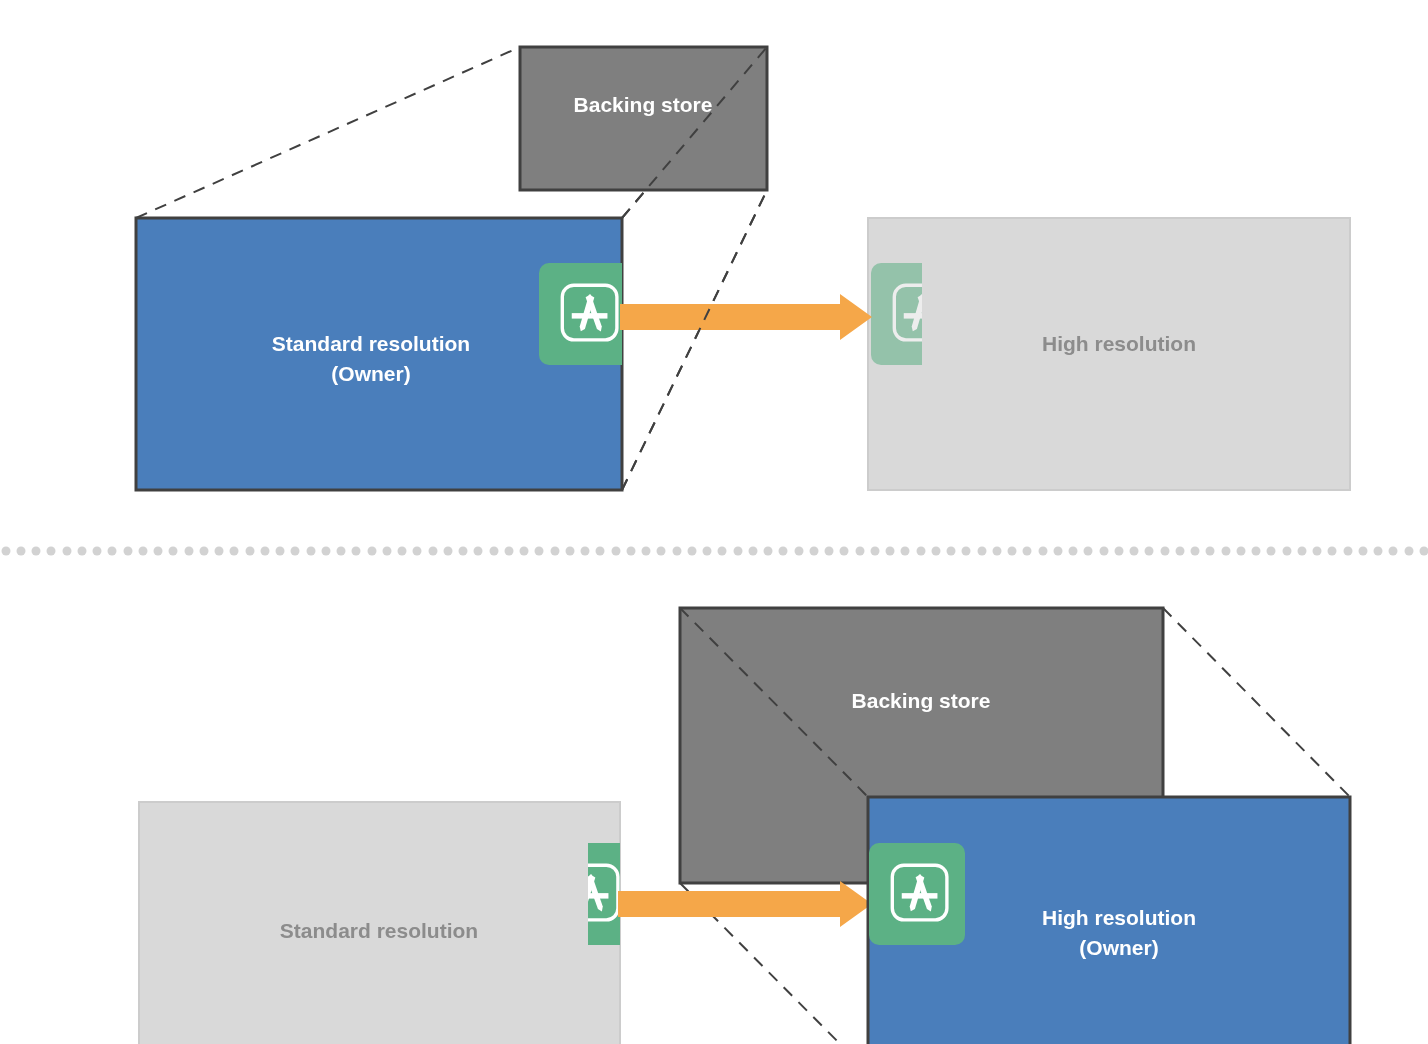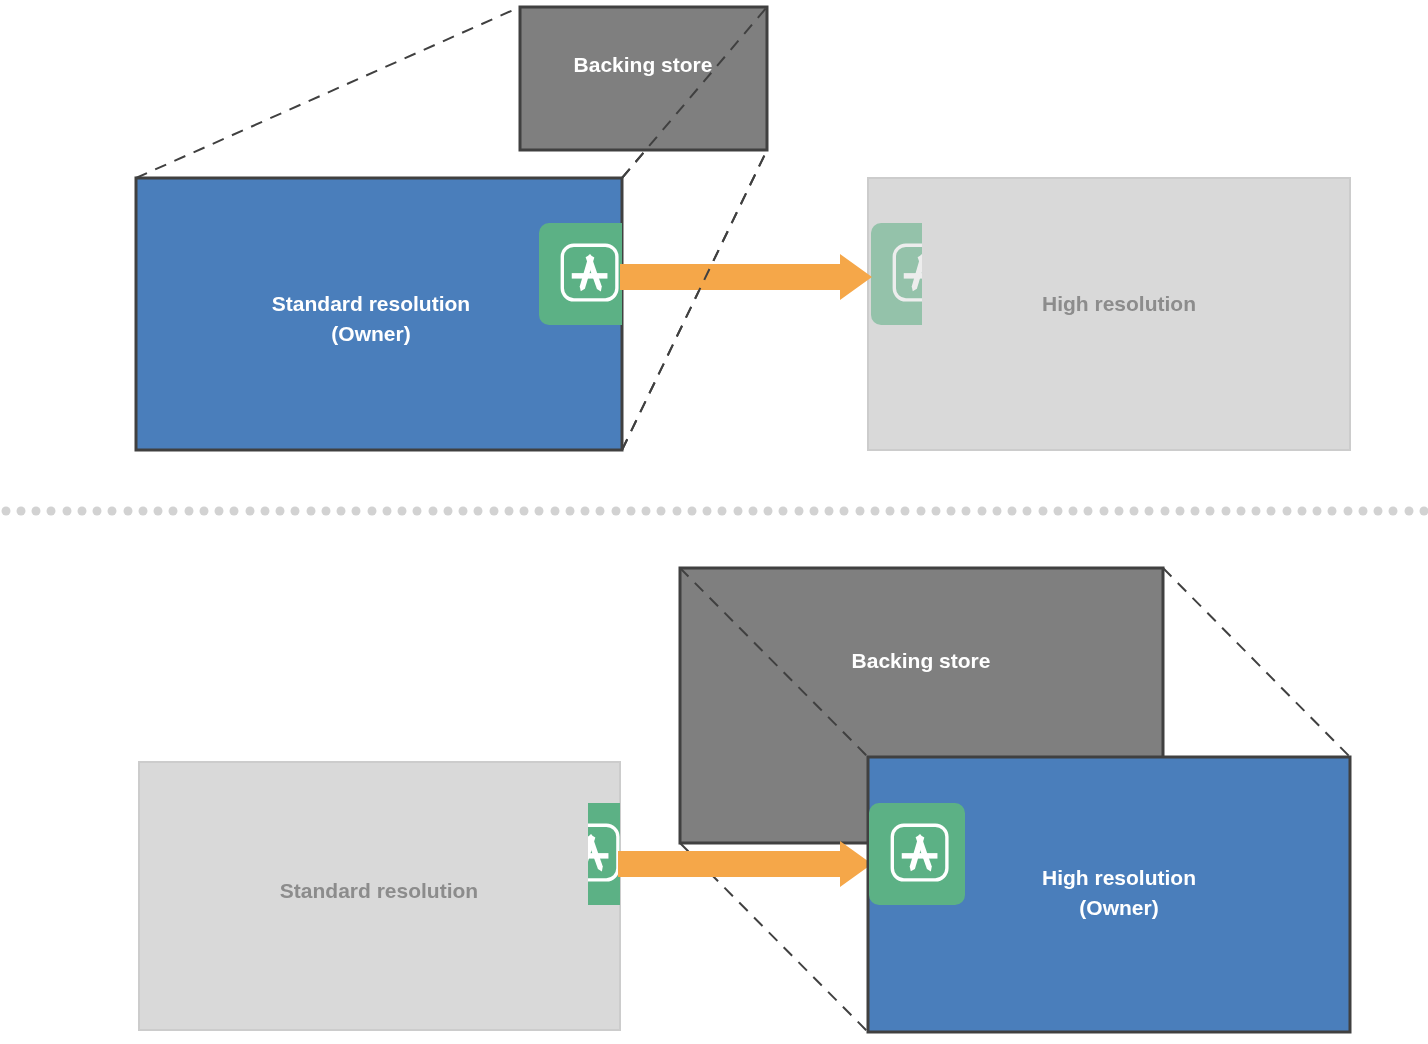--- a/index.html
+++ b/index.html
@@ -10,20 +10,21 @@
   body {
     width: 1428px;
     height: 1044px;
     font-family: "Liberation Sans", sans-serif;
     overflow: hidden;
   }
   #diagram-root {
     position: relative;
     width: 1428px;
     height: 758px;
+    margin-top: 40px;
   }
   svg.diagram-canvas {
     display: block;
     width: 1428px;
     height: 1044px;
   }
   .box-label {
     font-family: "Liberation Sans", sans-serif;
     font-weight: bold;
     font-size: 21px;

